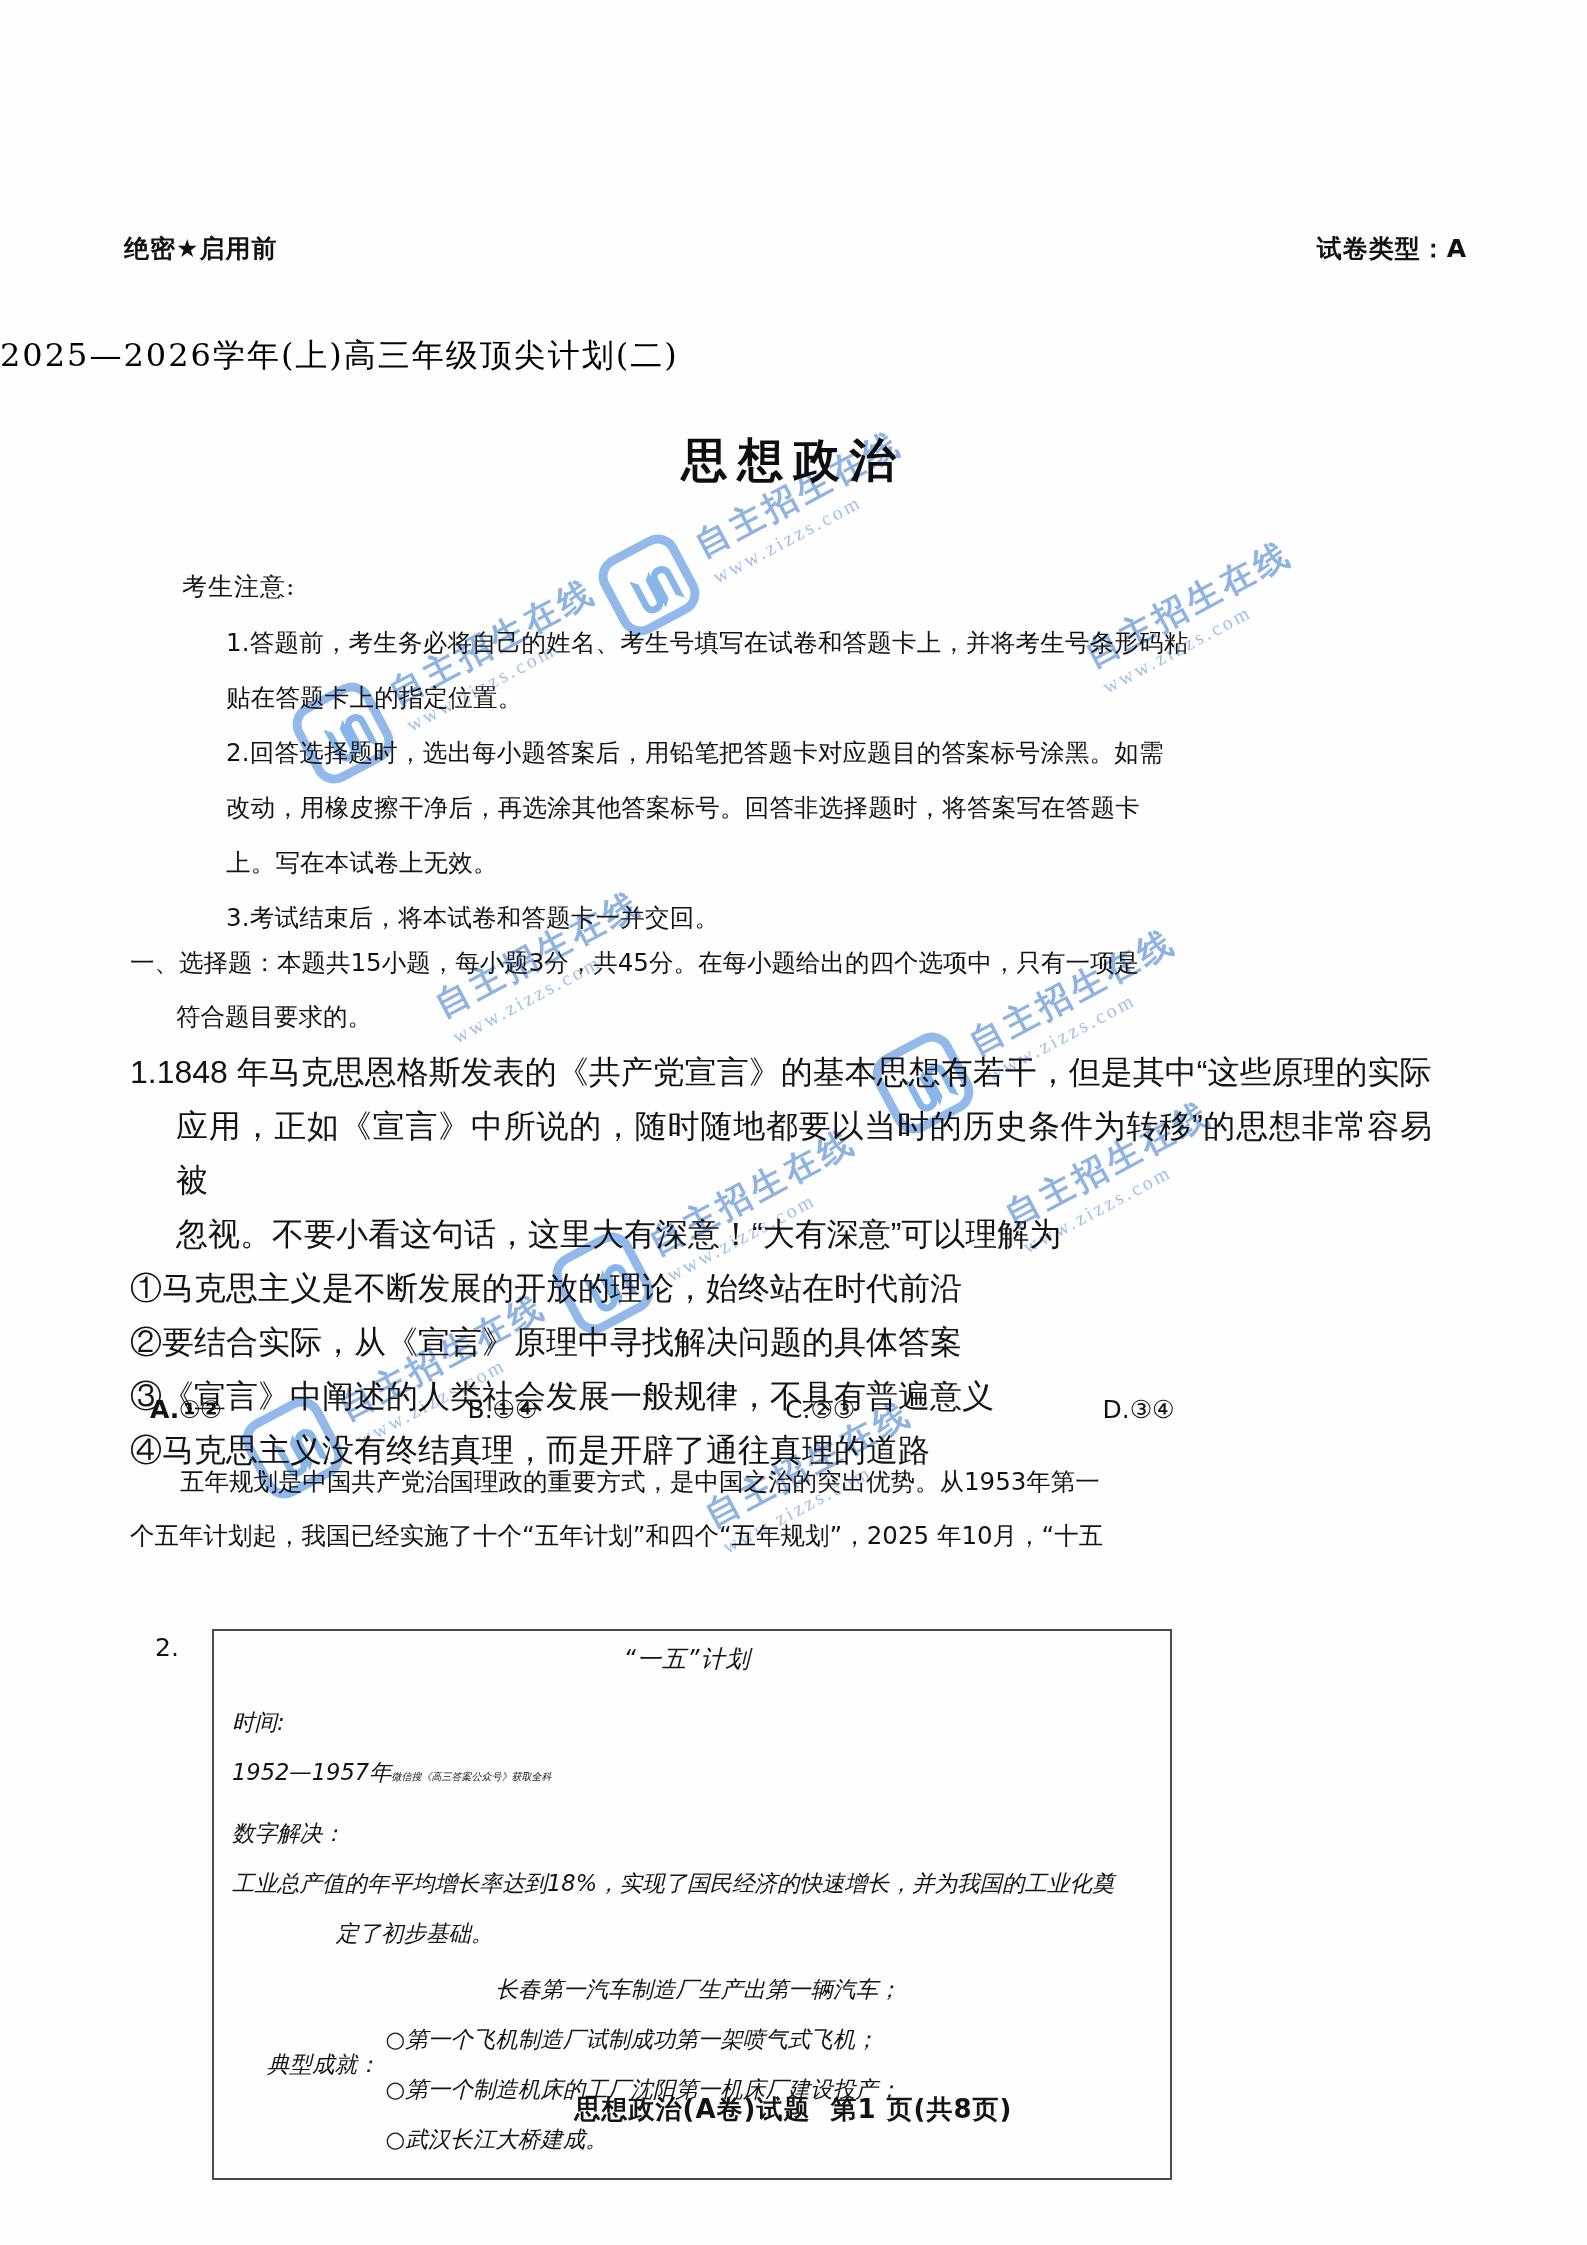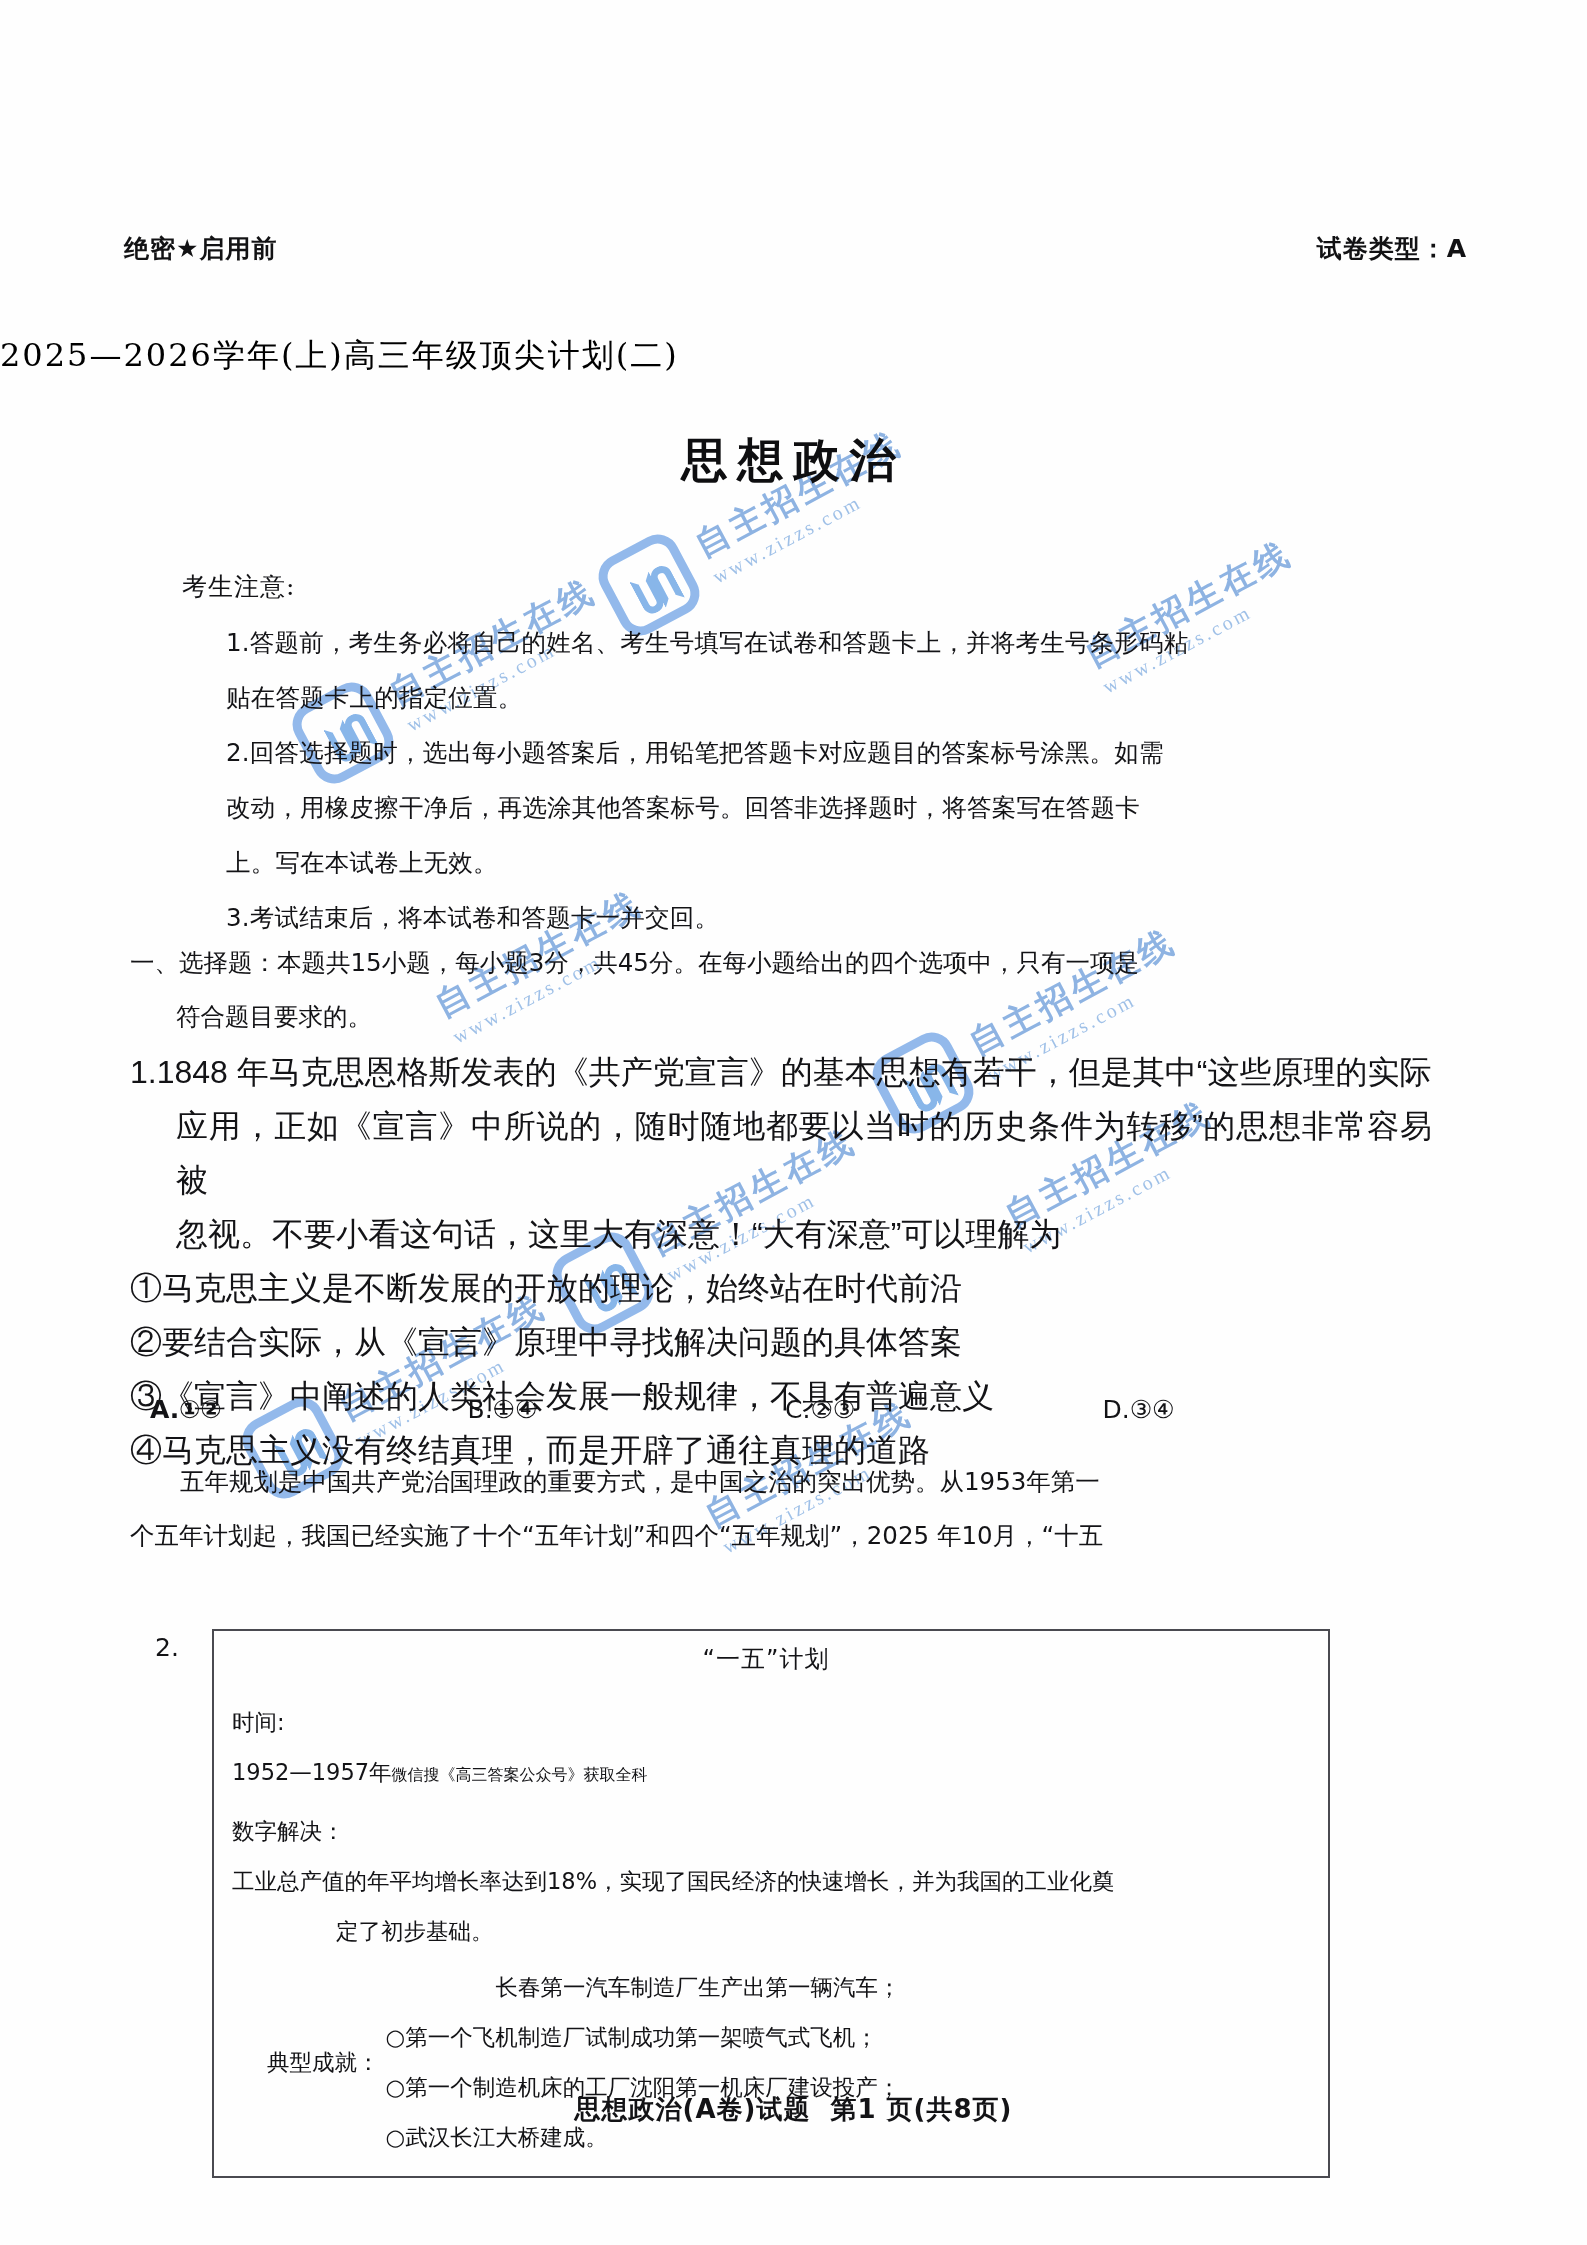--- a/index.html
+++ b/index.html
@@ -208,46 +208,47 @@
     position: absolute;
     top: 1633px;
     left: 155px;
     font-family: "DejaVu Sans", sans-serif;
     font-size: 25px;
   }
   .matbox {
     position: absolute;
     top: 1629px;
     left: 212px;
-    width: 1118px;
+    width: 960px;
     border: 2px solid #4a4a50;
     box-sizing: border-box;
     padding: 8px 28px 14px 18px;
     background: transparent;
+    font-style: italic;
   }
   .mat-title {
     text-align: center;
     font-family: "DejaVu Sans", sans-serif;
     font-size: 24px;
     letter-spacing: 1px;
     margin: 4px 0 22px 0;
   }
   .mat-row {
     display: flex;
     font-family: "DejaVu Sans", sans-serif;
     font-size: 22.5px;
     line-height: 50px;
     margin-bottom: 6px;
     flex-direction: column;
   }
   .mat-row .lbl { white-space: nowrap; }
   .mat-row .val { flex: 1; }
   .mat-row .val .cont { padding-left: 104px; }
   .mat-tiny {
-    font-size: 16px;
+    font-size: 10px;
     letter-spacing: 0;
   }
   .mat-ach {
     display: flex;
     font-family: "DejaVu Sans", sans-serif;
     font-size: 22.5px;
     line-height: 50px;
   }
   .mat-ach .lbl {
     white-space: nowrap;

